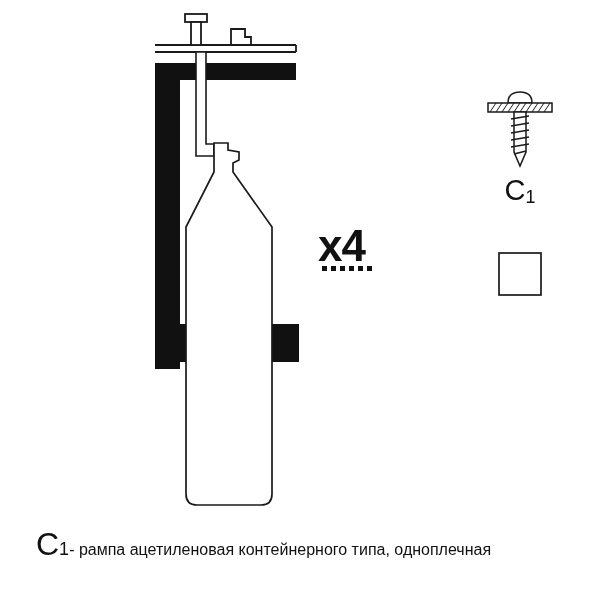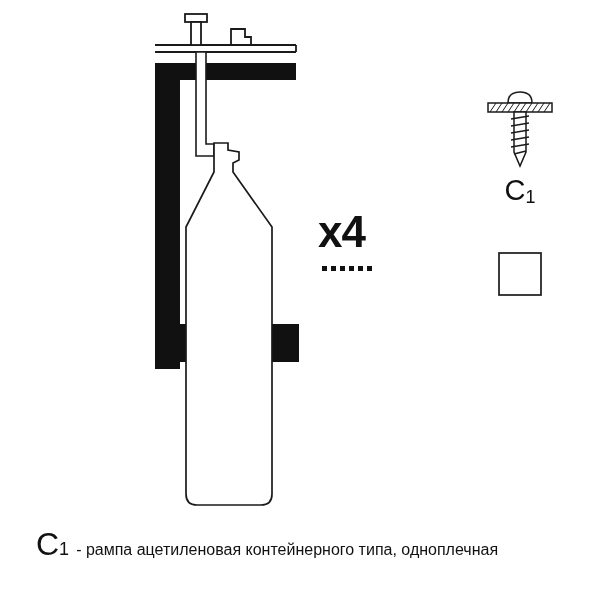--- a/index.html
+++ b/index.html
@@ -16,21 +16,21 @@
     overflow: hidden;
   }
   .canvas svg {
     position: absolute;
     left: 0;
     top: 0;
   }
   .multiplier {
     position: absolute;
     left: 318px;
-    top: 210px;
+    top: 224px;
     font-size: 44px;
     font-weight: 800;
     letter-spacing: -1px;
     color: #111;
     line-height: 1;
   }
   .dots {
     position: absolute;
     left: 322px;
     top: 266px;
@@ -65,21 +65,20 @@
   .caption .cap-symbol {
     font-size: 32px;
     line-height: 1;
   }
   .caption .cap-sub {
     font-size: 18px;
     vertical-align: baseline;
   }
   .caption .cap-text {
     font-size: 16px;
-    margin-left: 7px;
   }
 </style>
 </head>
 <body>
 
 <div class="canvas">
 
   <svg width="600" height="600" viewBox="0 0 600 600">
 
     <g stroke="#1a1a1a" stroke-width="1.8" fill="none">

